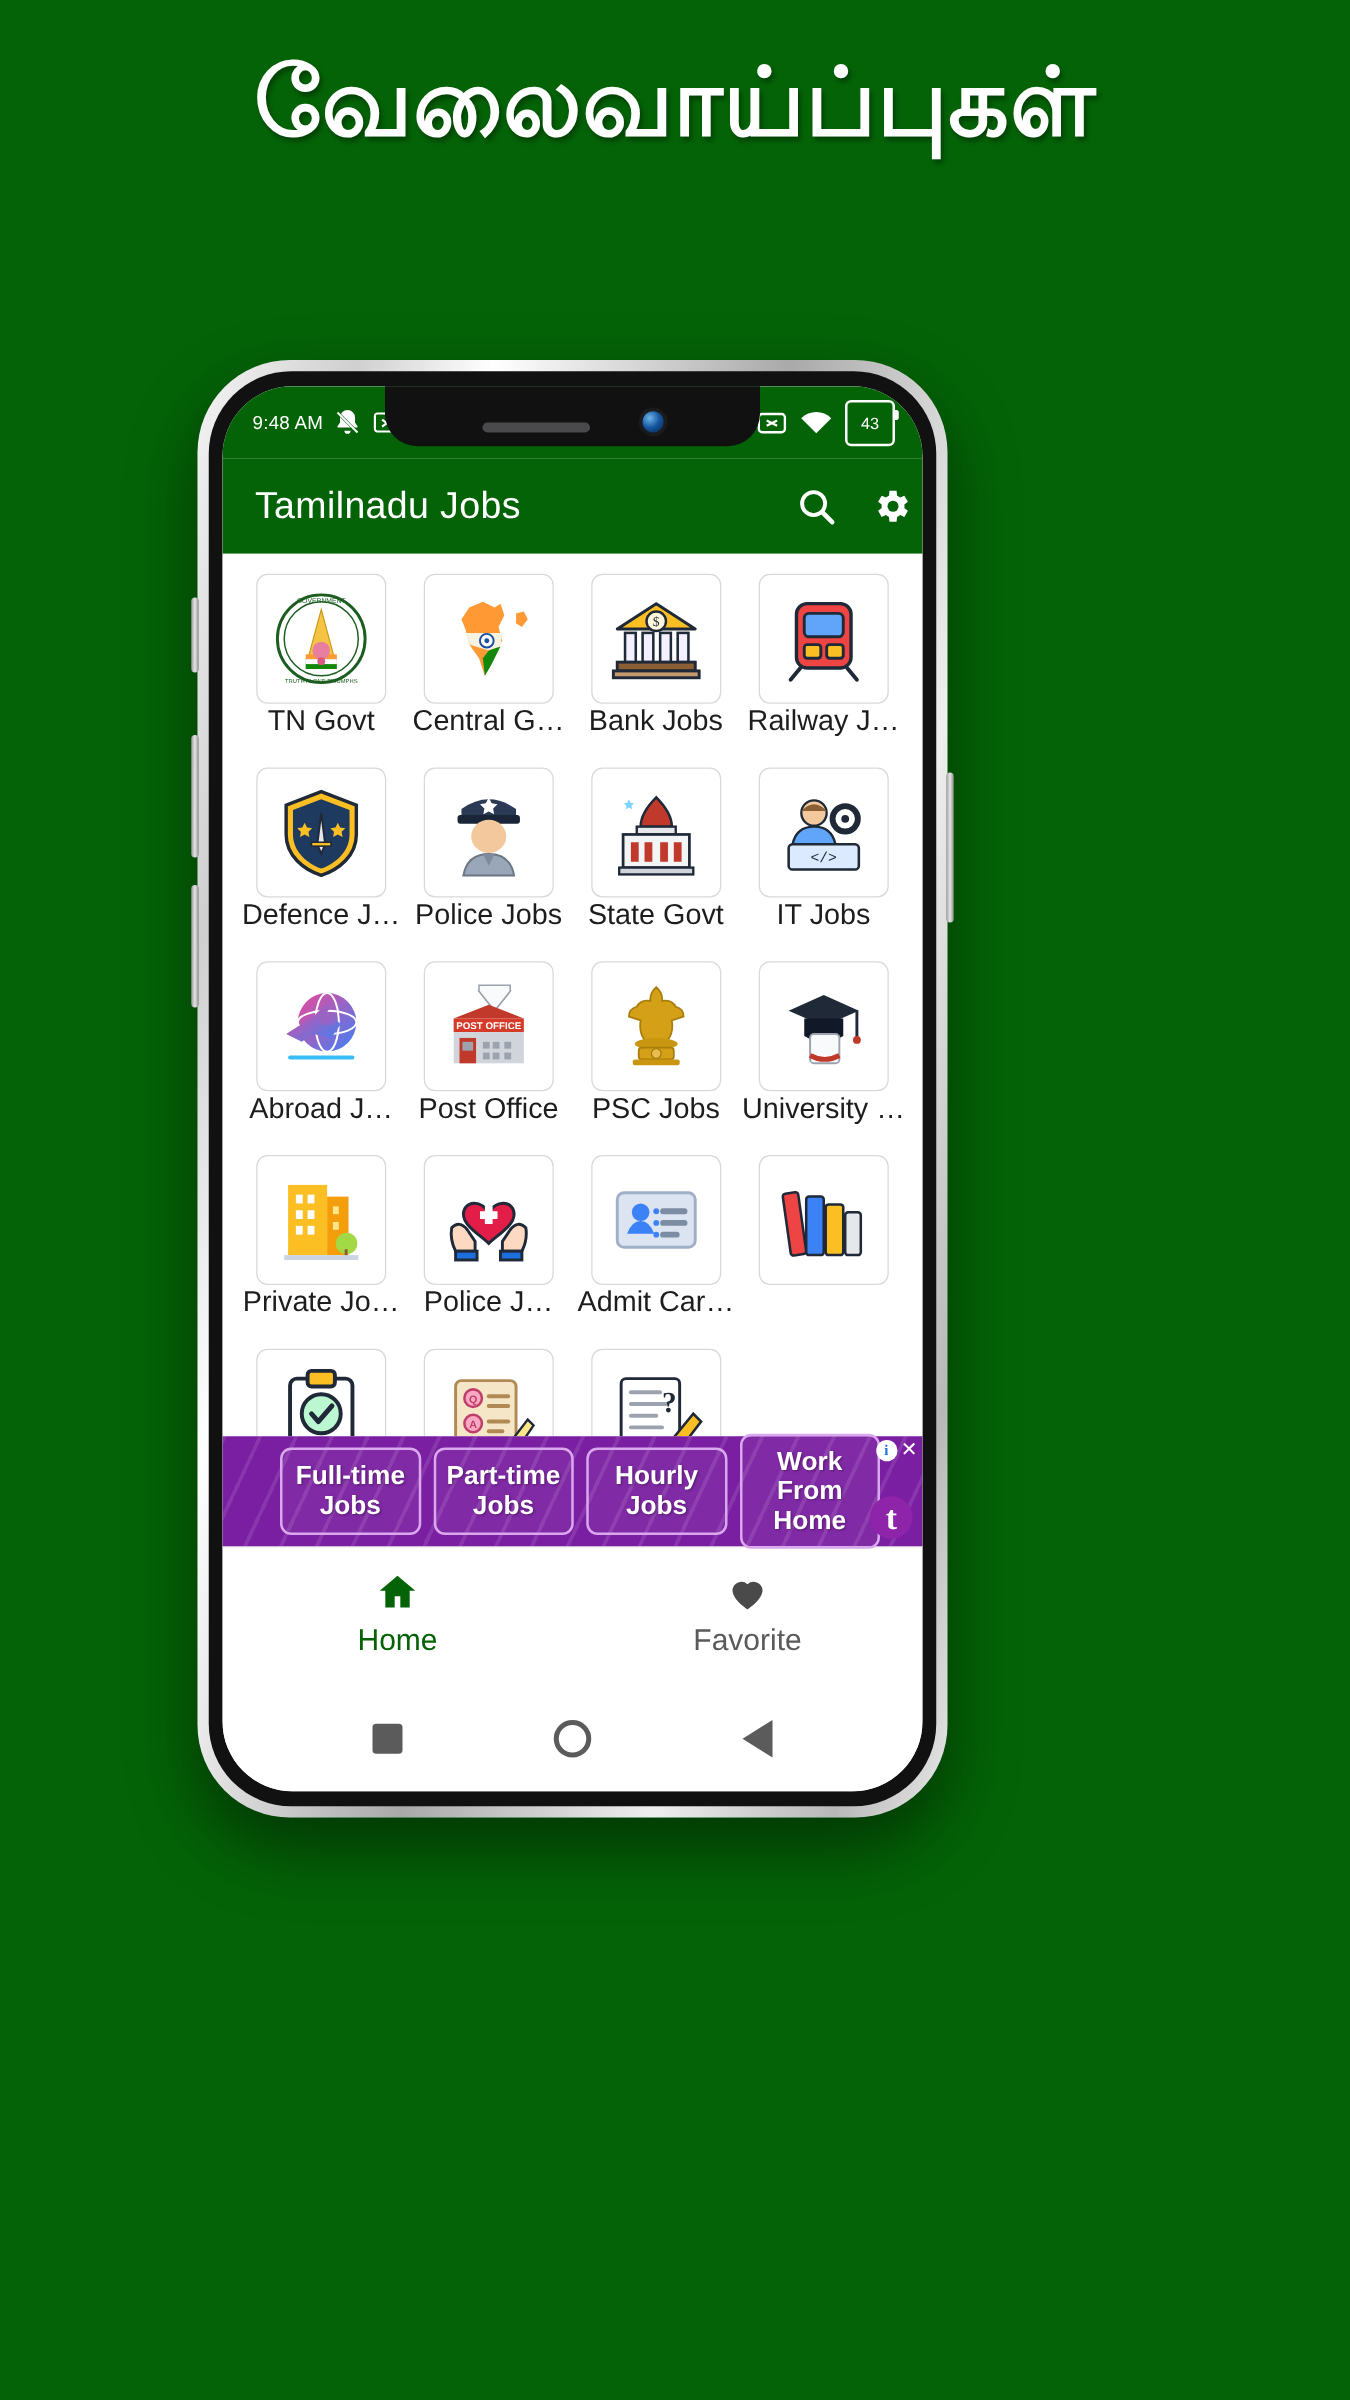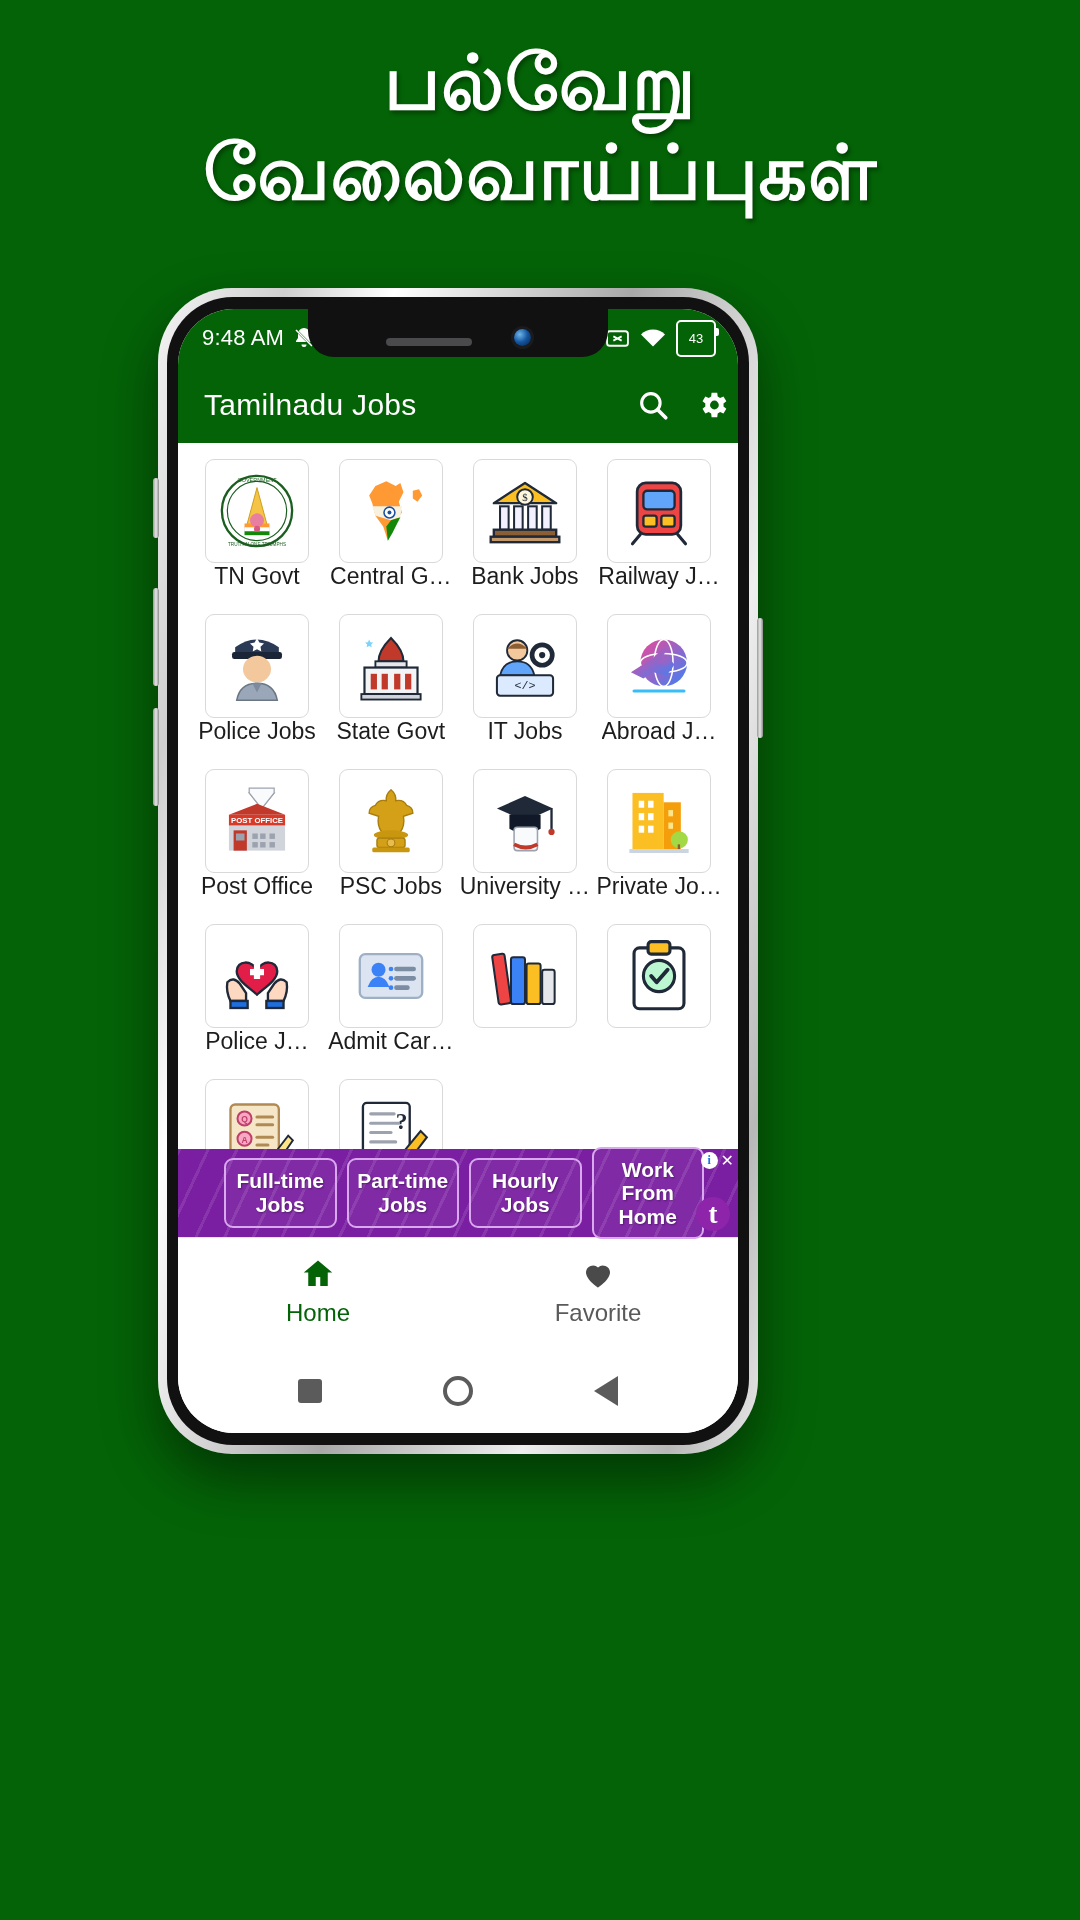--- a/index.html
+++ b/index.html
@@ -55,21 +55,21 @@
     left: auto; right: -5px; top: 330px; height: 120px;
   }
 
   
   .statusbar {
     height: 58px; background: #046307; color: #fff;
     display: flex; align-items: center; justify-content: space-between;
     padding: 0 22px 0 24px; font-size: 21px; position: relative;
   }
   .sb-left { display: flex; align-items: center; gap: 8px; }
-  .sb-time { font-size: 22px; letter-spacing: .2px; }
+  .sb-time { font-size: 15px; letter-spacing: .2px; }
   .sb-right { display: flex; align-items: center; gap: 10px; }
   .notch {
     position: absolute; left: 50%; transform: translateX(-50%);
     top: -14px; width: 300px; height: 62px; background: #111112;
     border-radius: 0 0 26px 26px;
     display: flex; align-items: flex-end; justify-content: center; gap: 42px;
     padding-bottom: 11px;
   }
   .speaker { width: 86px; height: 8px; border-radius: 6px; background: #4a4a4c; }
   .cam {
@@ -170,21 +170,20 @@
   .ci { width: 30px; height: 30px; border: 4px solid #5b5b5b; border-radius: 50%; }
   .tri {
     width: 0; height: 0; border-top: 15px solid transparent;
     border-bottom: 15px solid transparent; border-right: 24px solid #5b5b5b;
   }
 </style>
 </head>
 <body>
 
 <div class="headline">
-  <span class="l1">பல்வேறு</span>
   <span class="l2">வேலைவாய்ப்புகள்</span>
 </div>
 
 <div class="phone">
   <div class="btn-side s1"></div>
   <div class="btn-side s2"></div>
   <div class="btn-side s3"></div>
   <div class="btn-side right"></div>
 
   <div class="phone-inner">
@@ -295,20 +294,33 @@
                 <rect x="22" y="14" width="56" height="66" rx="11" fill="#ef4444" stroke="#1f2937" stroke-width="3.5"></rect>
                 <rect x="30" y="24" width="40" height="24" rx="5" fill="#60a5fa" stroke="#1f2937" stroke-width="3"></rect>
                 <rect x="30" y="56" width="17" height="14" rx="3" fill="#fbbf24" stroke="#1f2937" stroke-width="3"></rect>
                 <rect x="53" y="56" width="17" height="14" rx="3" fill="#fbbf24" stroke="#1f2937" stroke-width="3"></rect>
                 <path d="M26 80 L16 92 M74 80 L84 92" stroke="#1f2937" stroke-width="4" stroke-linecap="round"></path>
               </svg>
             </div>
             <div class="cell-label">Railway J…</div>
           </div>
 
+          <div class="cell">
+            <div class="tile">
+              <svg viewBox="0 0 100 100">
+                <path d="M50 8 L86 22 V52 C86 74 68 88 50 94 C32 88 14 74 14 52 V22 Z" fill="#fbbf24" stroke="#1f2937" stroke-width="3.5"></path>
+                <path d="M50 16 L79 27 V52 C79 70 64 82 50 87 C36 82 21 70 21 52 V27 Z" fill="#1e3a5f"></path>
+                <path d="M50 30 L54 62 L50 72 L46 62 Z" fill="#e5e7eb" stroke="#1f2937" stroke-width="2"></path>
+                <rect x="40" y="60" width="20" height="4" fill="#fbbf24" stroke="#1f2937" stroke-width="1.6"></rect>
+                <path d="M33 40l2.4 4.8 5.3.8-3.8 3.7.9 5.3-4.8-2.5-4.8 2.5.9-5.3-3.8-3.7 5.3-.8z" fill="#fbbf24"></path>
+                <path d="M67 40l2.4 4.8 5.3.8-3.8 3.7.9 5.3-4.8-2.5-4.8 2.5.9-5.3-3.8-3.7 5.3-.8z" fill="#fbbf24"></path>
+              </svg>
+            </div>
+            <div class="cell-label">Defence J…</div>
+          </div>
 
           <div class="cell">
             <div class="tile">
               <svg viewBox="0 0 100 100">
                 <path d="M22 26 Q50 6 78 26 L78 34 H22 Z" fill="#2b3a55"></path>
                 <rect x="18" y="32" width="64" height="9" rx="3" fill="#1b2538"></rect>
                 <path d="M50 14 l3 6 6 1-4.5 4.4 1 6-5.5-3-5.5 3 1-6L41 21l6-1z" fill="#fff"></path>
                 <ellipse cx="50" cy="54" rx="18" ry="17" fill="#f3c89d"></ellipse>
                 <path d="M24 94 q4-22 26-22 t26 22 z" fill="#9aa7b8" stroke="#6b7685" stroke-width="2"></path>
                 <path d="M44 72 L50 84 L56 72" fill="#7f8b9c"></path>

